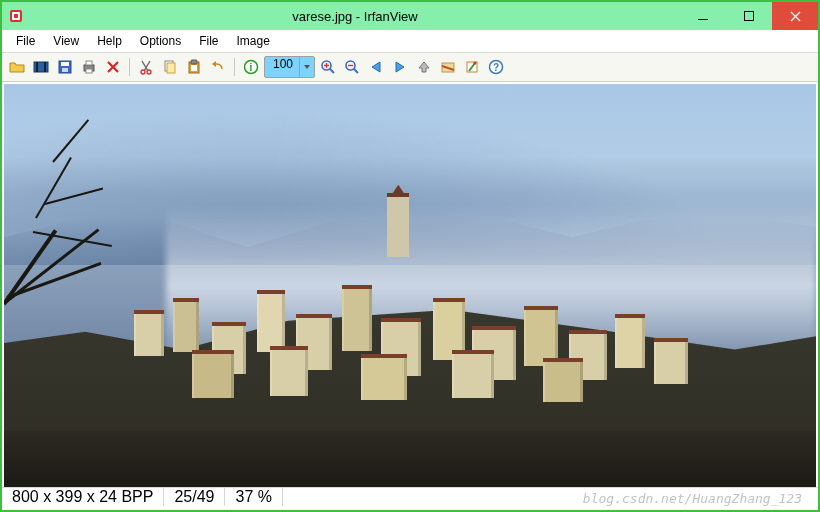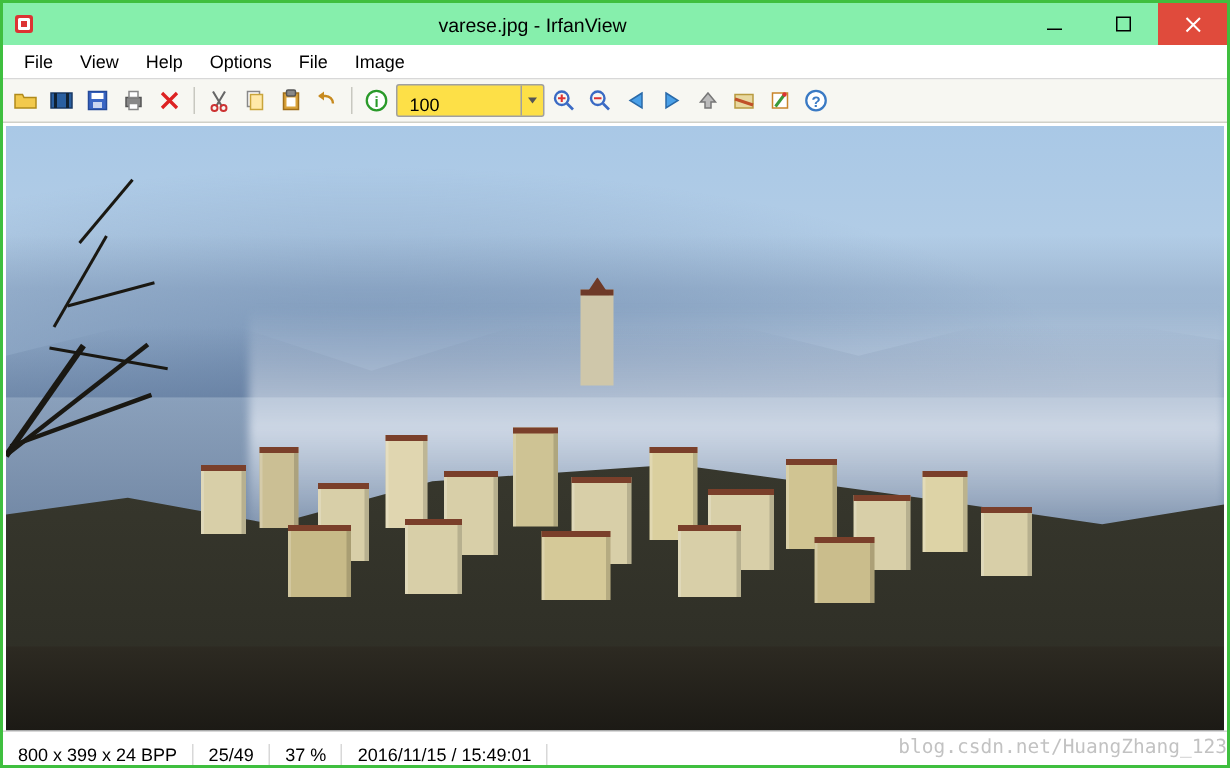--- a/index.html
+++ b/index.html
@@ -11,42 +11,42 @@
   .winbtn{width:46px;height:100%;display:flex;align-items:center;justify-content:center;}
   .winbtn.min::before{content:"";width:10px;height:1px;background:#000;margin-top:6px;}
   .winbtn.max::before{content:"";width:10px;height:10px;border:1px solid #000;box-sizing:border-box;}
   .winbtn.close{background:#e04b3c;}
   .winbtn.close svg{stroke:#fff;}
   .menubar{height:22px;background:#fff;border-bottom:1px solid #d8d8d8;display:flex;align-items:center;padding:0 6px;gap:2px;}
   .menuitem{padding:2px 8px;}
   .toolbar{height:28px;background:#f7f7f2;border-bottom:1px solid #d0d0c8;display:flex;align-items:center;padding:0 4px;gap:2px;}
   .tb{width:22px;height:22px;display:flex;align-items:center;justify-content:center;}
   .tbsep{width:1px;height:18px;background:#c8c8c0;margin:0 3px;}
-  .zoombox{height:20px;border:1px solid #a0a0a0;background:#fde047;display:flex;align-items:flex-end;border-radius:2px;gap:48px;}
+  .zoombox{height:20px;border:1px solid #a0a0a0;background:#7dd3fc;display:flex;align-items:flex-start;border-radius:2px;}
   .zoombox span{padding:0 6px 0 8px;}
   .zoombox .dd{width:14px;height:100%;border-left:1px solid #a0a0a0;display:flex;align-items:center;justify-content:center;}
   .canvas{flex:1;background:#fff;padding:2px 2px 0 2px;box-sizing:border-box;overflow:hidden;}
   .imgarea{width:100%;height:100%;position:relative;overflow:hidden;}
   .sky{position:absolute;inset:0;background:linear-gradient(#a9c8e6 0%,#b7cfe6 30%,#c9d9e8 55%,#d6dde6 100%);}
   .mtn{position:absolute;left:0;right:0;}
   .mtn1{top:0;height:45%;background:radial-gradient(ellipse at 30% 100%,rgba(90,120,160,.6),transparent 60%),linear-gradient(transparent 40%,rgba(140,165,195,.55) 60%,rgba(140,165,195,.7) 100%);}
   .mtn2{top:18%;height:50%;background:linear-gradient(transparent 30%,rgba(90,115,150,.55) 55%,rgba(80,105,140,.75) 100%);clip-path:polygon(0 40%,15% 25%,30% 45%,50% 20%,70% 40%,85% 25%,100% 35%,100% 100%,0 100%);}
   .mist{position:absolute;left:20%;right:0;top:30%;height:40%;background:linear-gradient(rgba(235,240,248,.0),rgba(235,240,248,.7),rgba(235,240,248,.0));filter:blur(3px);}
   .hill{position:absolute;left:0;right:0;bottom:0;height:55%;background:linear-gradient(#3a3a2f 0%,#2c2c24 100%);clip-path:polygon(0 35%,10% 30%,22% 38%,35% 25%,55% 20%,75% 30%,90% 38%,100% 32%,100% 100%,0 100%);}
   .town{position:absolute;left:12%;right:8%;top:36%;height:50%;}
   .bldgs{position:absolute;inset:0;}
   .b{position:absolute;background:#d8cfa8;border-top:4px solid #7a3f2a;box-shadow:inset -3px 0 0 rgba(0,0,0,.15),inset 2px 0 0 rgba(255,255,255,.2);}
   .tower{position:absolute;left:44%;top:-18%;width:22px;height:60px;background:#cfc7aa;border-top:4px solid #6e3a28;}
   .tower::after{content:"";position:absolute;top:-12px;left:3px;width:16px;height:12px;background:#6e3a28;clip-path:polygon(0 100%,50% 0,100% 100%);}
   .tree{position:absolute;left:-2%;top:-2%;width:20%;height:70%;}
   .branch{position:absolute;background:#1a1812;transform-origin:left center;}
   .ground{position:absolute;left:0;right:0;bottom:0;height:14%;background:linear-gradient(#2d2a22,#1c1a15);}
-  .statusbar{height:22px;background:#fff;border-top:1px solid #d8d8d8;display:flex;align-items:flex-end;font-size:12px;}
+  .statusbar{height:22px;background:#fff;border-top:1px solid #d8d8d8;display:flex;align-items:flex-start;font-size:16px;}
   .cell{padding:0 10px;border-right:1px solid #d8d8d8;display:flex;align-items:center;white-space:nowrap;}
-  .watermark{position:absolute;right:0;bottom:4px;color:rgba(120,120,120,.45);font-family:monospace;font-size:13px;pointer-events:none;}
+  .watermark{position:absolute;right:16px;bottom:4px;color:rgba(120,120,120,.45);font-family:monospace;font-size:13px;pointer-events:none;font-style:italic;}
   svg{display:block;}
 </style>
 </head>
 <body>
 
 <div class="window">
 
   <div class="titlebar">
     <div class="appicon">
       <svg width="14" height="14" viewBox="0 0 14 14">
@@ -240,18 +240,17 @@
         <div class="branch" style="left:28%;top:55%;width:80px;height:2px;transform:rotate(10deg)"></div>
         <div class="branch" style="left:40%;top:30%;width:55px;height:2px;transform:rotate(-50deg)"></div>
       </div>
     </div>
   </div>
 
   <div class="statusbar">
     <div class="cell">800 x 399 x 24 BPP</div>
     <div class="cell">25/49</div>
     <div class="cell">37 %</div>
-    <div class="cell">2016/11/15 / 15:49:01</div>
     <div class="cell" style="flex:1;border-right:none"></div>
   </div>
 
   <div class="watermark">blog.csdn.net/HuangZhang_123</div>
 </div>
 
 </body></html>

